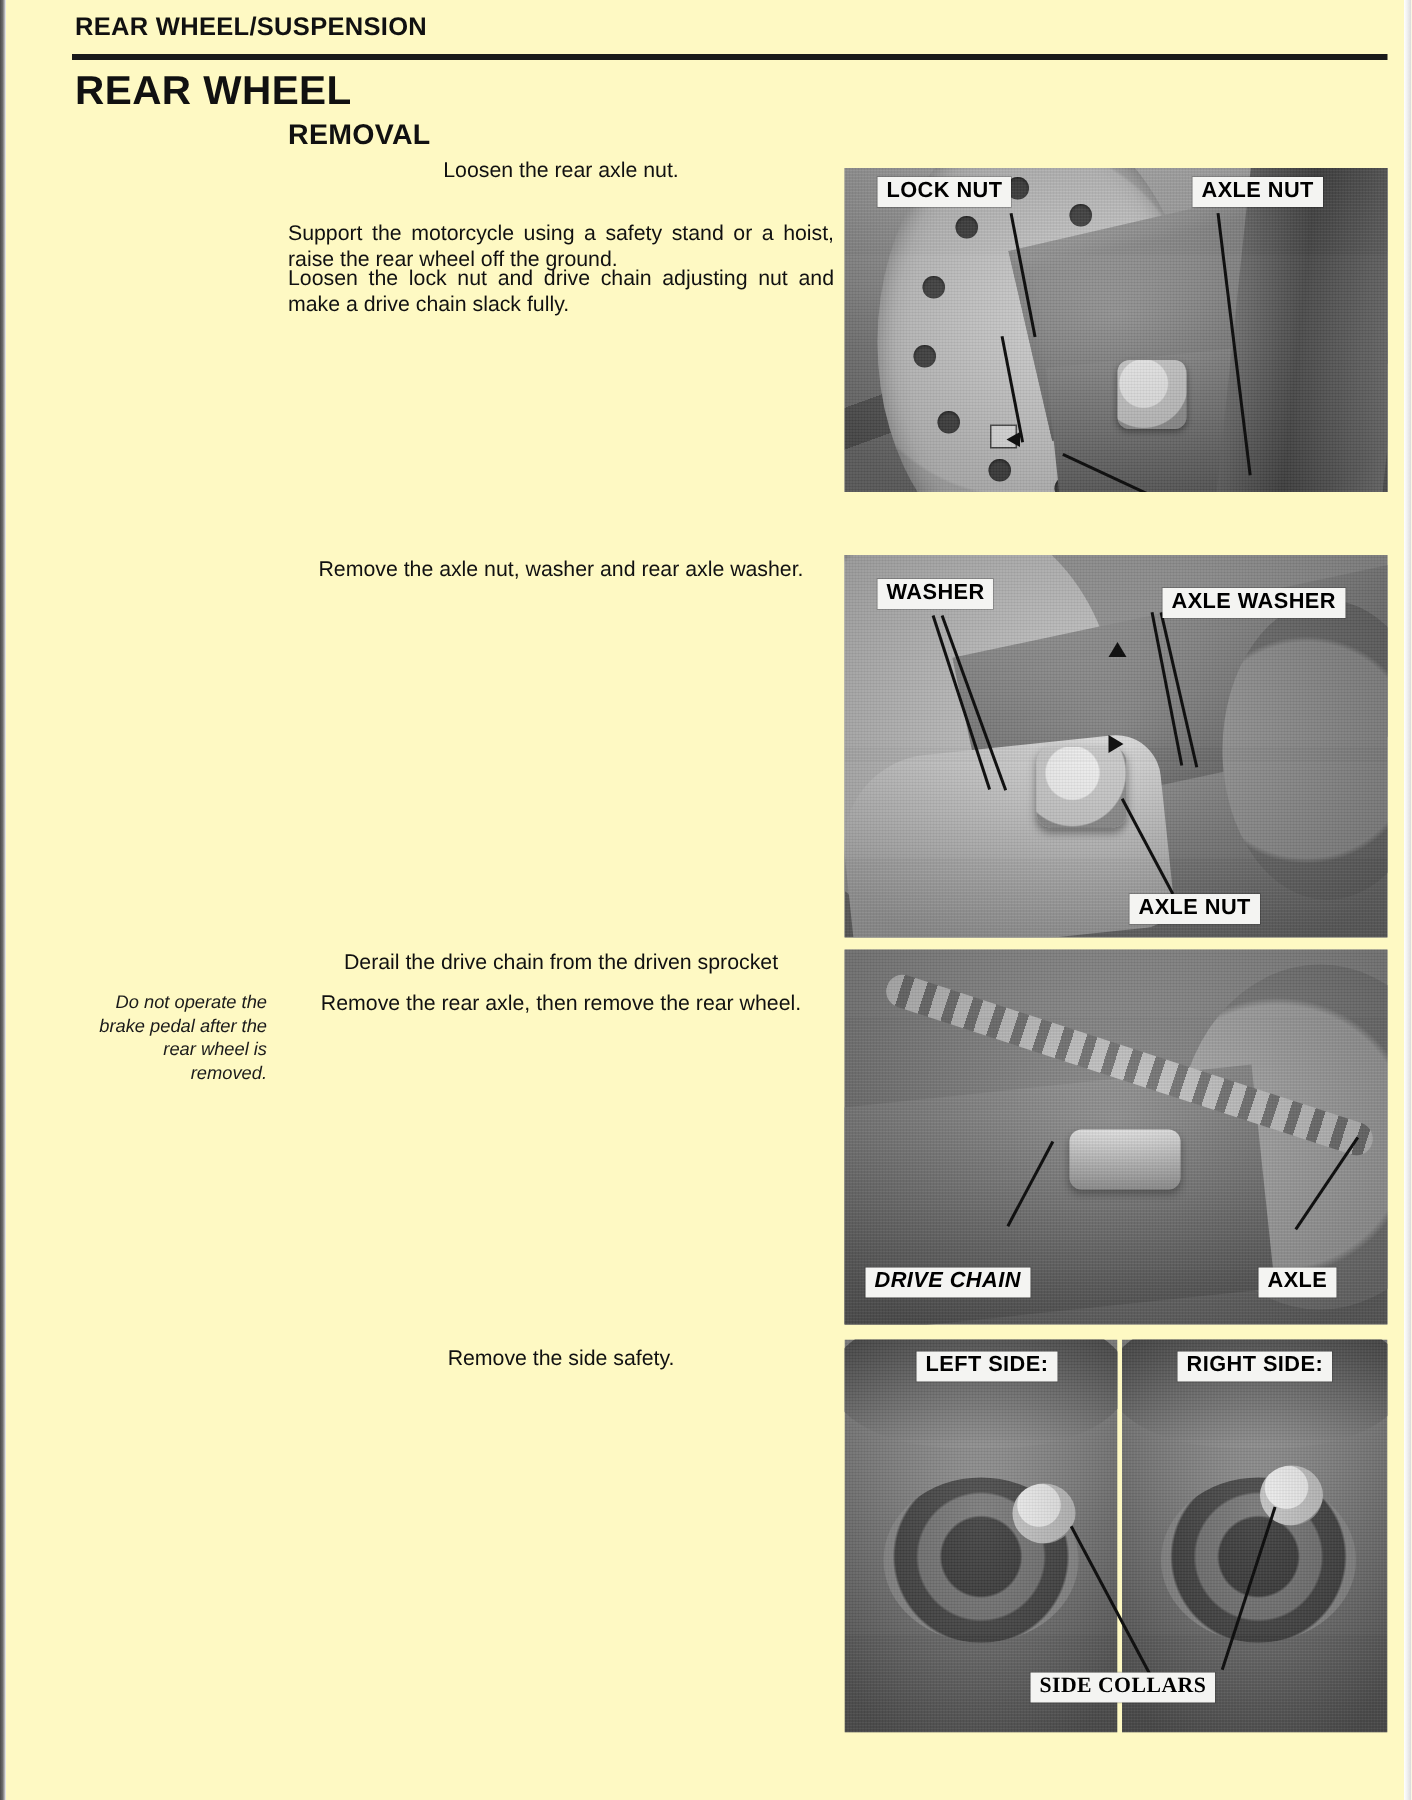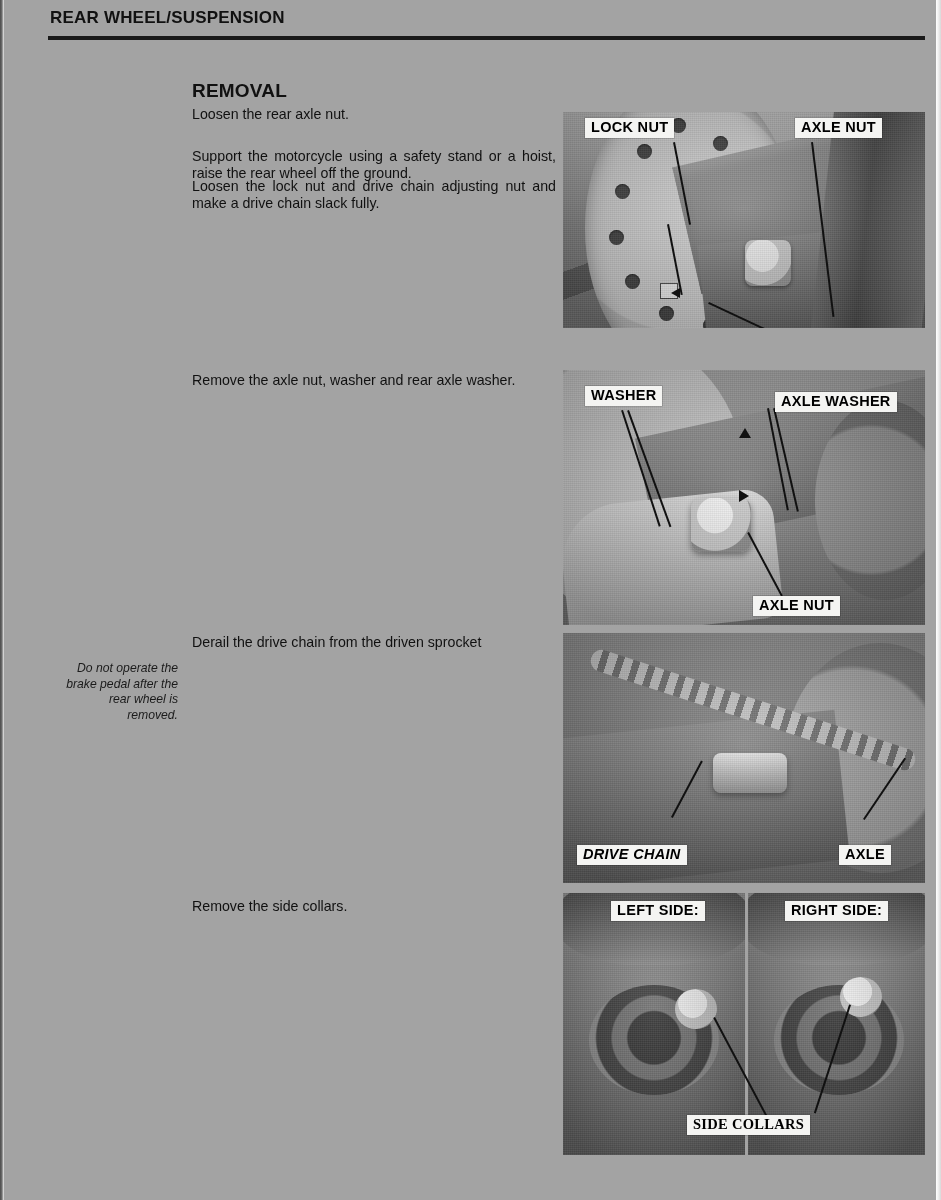--- a/index.html
+++ b/index.html
@@ -9,21 +9,21 @@
     background: #ffffff;
   }
   body {
     font-family: "Liberation Sans", sans-serif;
     color: #111;
   }
   .page {
     position: relative;
     width: 941px;
     height: 1200px;
-    background: #a3a3a3;
+    background: #fef9c3;
     overflow: hidden;
   }
   
   .scan-edge {
     position: absolute;
     left: 0; top: 0;
     width: 4px; height: 1200px;
     background: linear-gradient(to right,#4a4a4a 0%,#6d6d6d 45%,#c9c9c9 85%,#ffffff 100%);
   }
   .scan-edge-2 {
@@ -64,21 +64,21 @@
     letter-spacing: 0.2px;
   }
   .body-col {
     position: absolute;
     left: 192px;
     width: 364px;
     font-size: 14.2px;
     line-height: 17px;
     text-align: justify;
   }
-  .body-col.nojust { text-align: left; }
+  .body-col.nojust { text-align: center; }
   .para-1 { top: 106px; }
   .para-2 { top: 148px; }
   .para-3 { top: 178px; }
   .para-4 { top: 372px; }
   .para-5 { top: 634px; }
   .para-6 { top: 661px; }
   .para-7 { top: 898px; }
 
   .margin-note {
     position: absolute;
@@ -321,29 +321,31 @@
 </head>
 <body>
 
 <div class="page">
 
   <div class="scan-edge"></div>
   <div class="scan-edge-2"></div>
 
   <div class="running-head">REAR WHEEL/SUSPENSION</div>
   <div class="head-rule"></div>
+  <div class="section-title">REAR WHEEL</div>
 
   <div class="subhead">REMOVAL</div>
 
   <div class="body-col para-1 nojust">Loosen the rear axle nut.</div>
   <div class="body-col para-2">Support the motorcycle using a safety stand or a hoist, raise the rear wheel off the ground.</div>
   <div class="body-col para-3">Loosen the lock nut and drive chain adjusting nut and make a drive chain slack fully.</div>
   <div class="body-col para-4 nojust">Remove the axle nut, washer and rear axle washer.</div>
   <div class="body-col para-5 nojust">Derail the drive chain from the driven sprocket</div>
-  <div class="body-col para-7 nojust">Remove the side collars.</div>
+  <div class="body-col para-6 nojust">Remove the rear axle, then remove the rear wheel.</div>
+  <div class="body-col para-7 nojust">Remove the side safety.</div>
 
   <div class="margin-note">Do not operate the brake pedal after the rear wheel is removed.</div>
 
   <div class="photo" id="photo1">
     <div class="p1-bg"></div>
     <div class="p1-disc">
       <div class="p1-hole" style="left:86px;  top:40px;"></div>
       <div class="p1-hole" style="left:128px; top:58px;"></div>
       <div class="p1-hole" style="left:150px; top:96px;"></div>
       <div class="p1-hole" style="left:52px;  top:66px;"></div>

